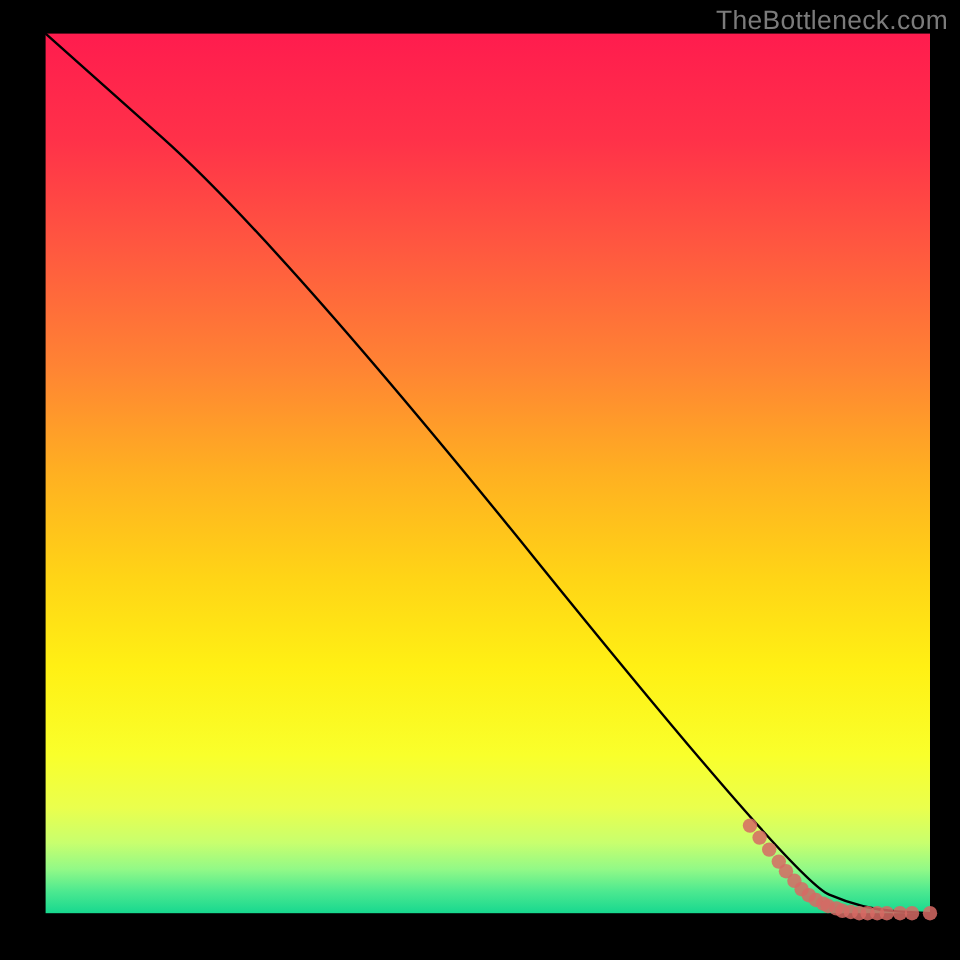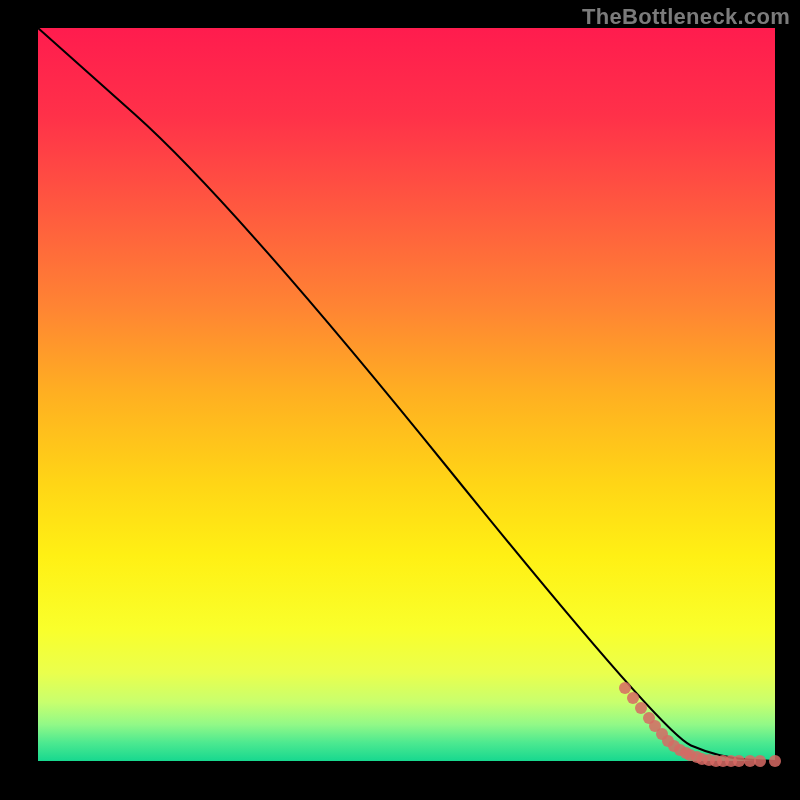--- a/index.html
+++ b/index.html
@@ -15,21 +15,21 @@
     position: relative;
     width: 800px;
     height: 800px;
   }
   .attribution {
     position: absolute;
     top: 4px;
     right: 10px;
     color: #7b7b7b;
     font-size: 22px;
-    font-weight: 700;
+    font-weight: 400;
     letter-spacing: 0.3px;
     z-index: 10;
     user-select: none;
   }
   svg {
     display: block;
   }
 </style>
 </head>
 <body>

